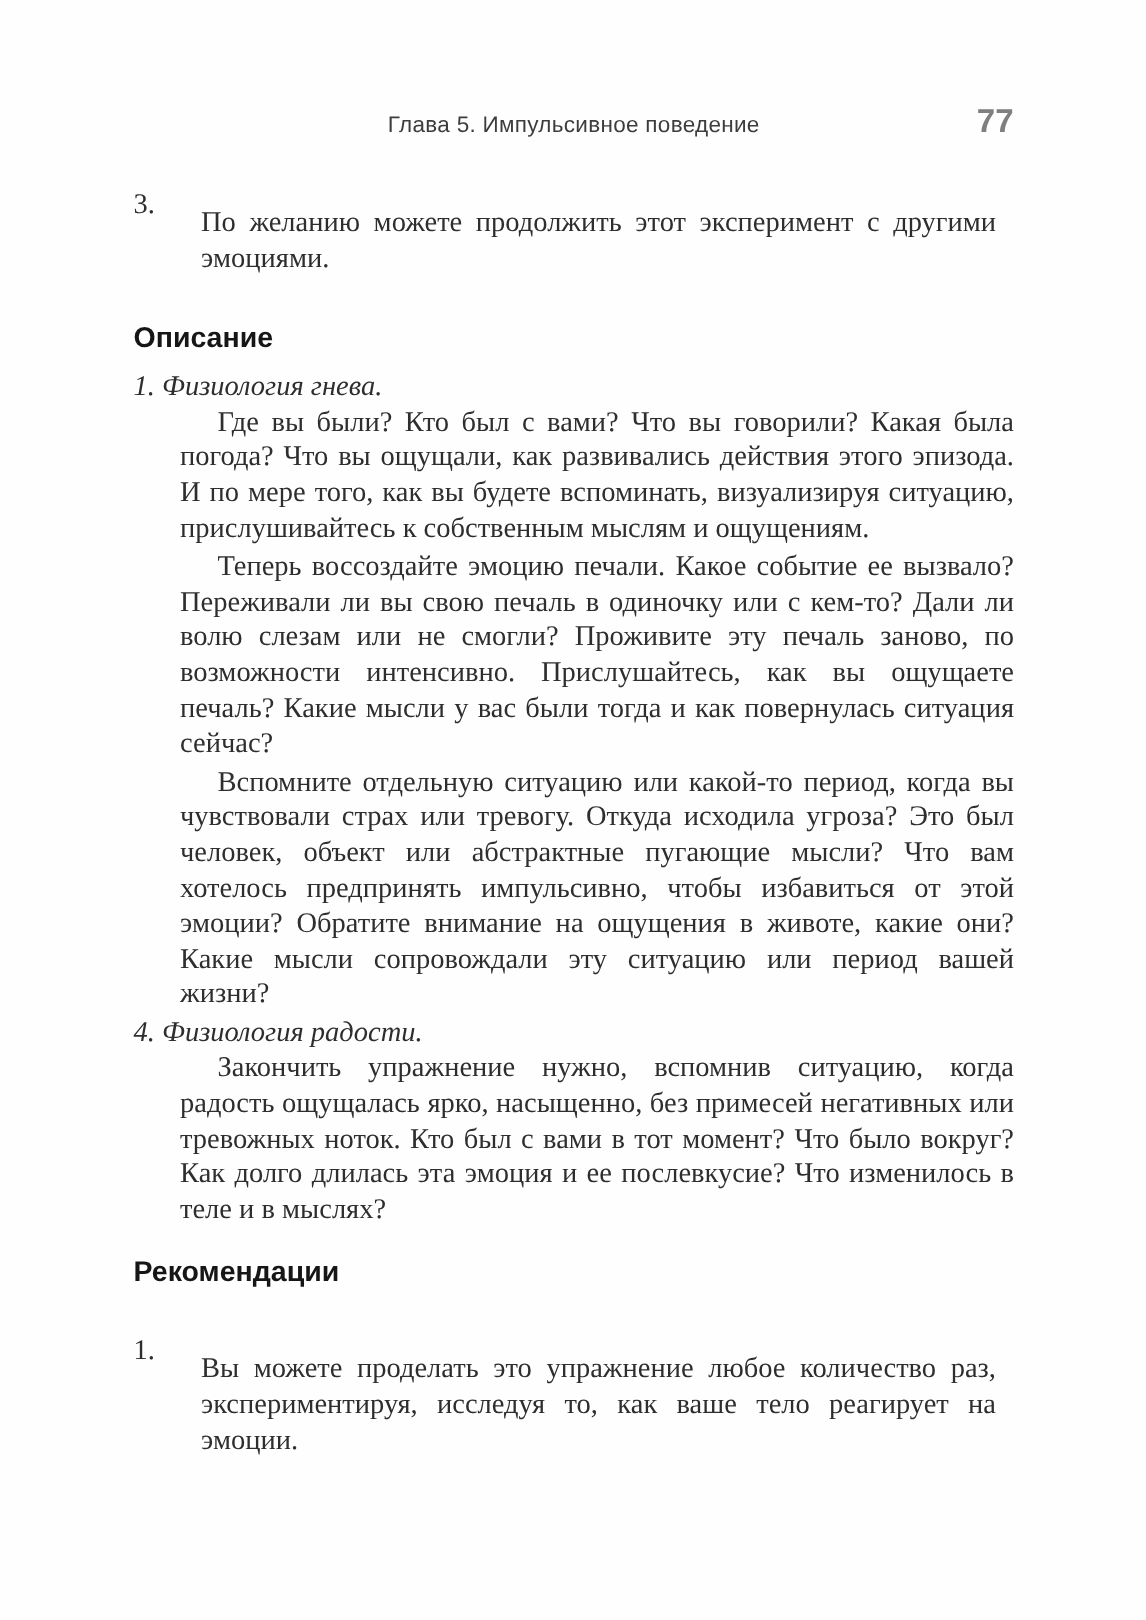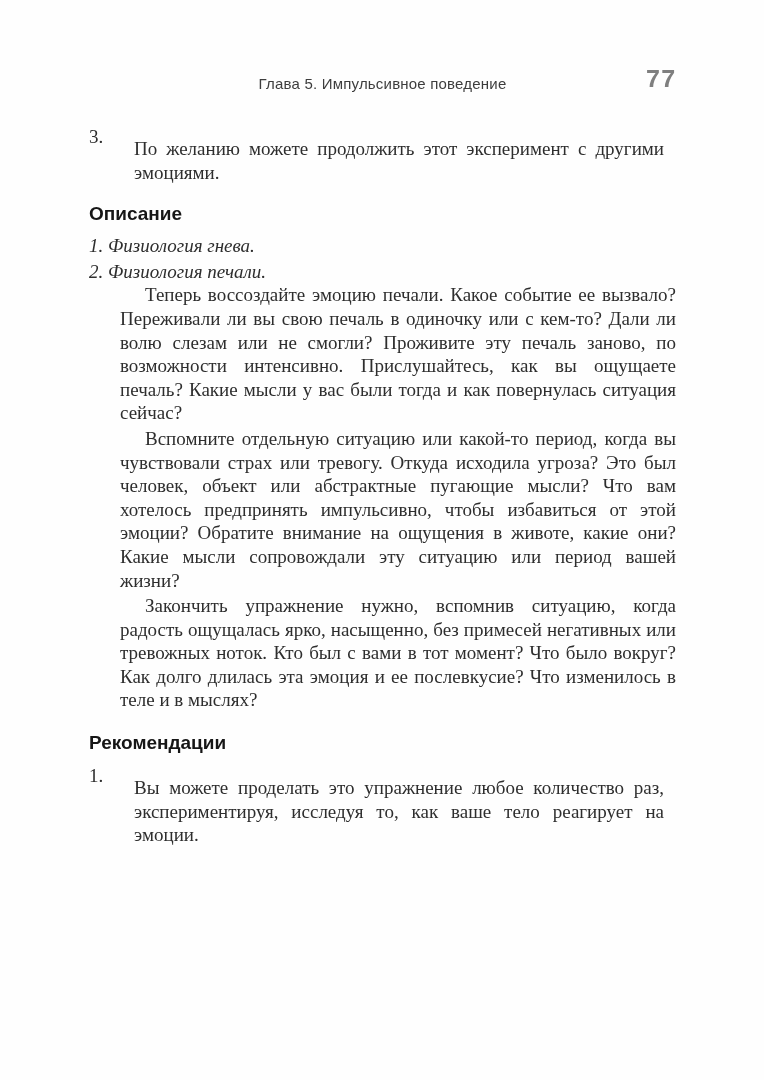--- a/index.html
+++ b/index.html
@@ -26,23 +26,23 @@
     font-family: "Liberation Sans", "DejaVu Sans", sans-serif;
     font-size: 15px;
     line-height: 20px;
     color: #3d3d3d;
     letter-spacing: 0.2px;
   }
   .page-number {
     position: absolute;
     right: 0;
     top: -3px;
-    font-family: Liberation Mono, monospace;
+    font-family: Liberation Sans, sans-serif;
     font-weight: bold;
-    font-size: 25px;
+    font-size: 22px;
     color: #7f7f7f;
   }
   
   .text-column {
     position: absolute;
     top: 125px;
     left: 89px;
     width: 587px;
     font-size: 19px;
     line-height: 23.6px;
@@ -60,24 +60,24 @@
     margin: 12px;
     text-align: justify;
     hyphens: auto;
   }
   h2.section-heading {
     font-family: "Liberation Sans", "DejaVu Sans", sans-serif;
     font-weight: bold;
     font-size: 19px;
     line-height: 24px;
     color: #161616;
-    margin: 6px 0 8px 0;
+    margin: 18px 0 8px 0;
   }
   h2.section-heading.recommendations {
-    margin: 19px 0 9px 0;
+    margin: 19px 0 28px 0;
   }
   .sub-item {
     margin-top: 2px;
   }
   .sub-title {
     margin: 0;
     font-style: italic;
     line-height: 23.6px;
   }
   .body-para {
@@ -101,32 +101,33 @@
 
     <div class="num-item">
       <span class="num">3.</span>
       <p class="num-text">По желанию можете продолжить этот эксперимент с другими эмоциями.</p>
     </div>
 
     <h2 class="section-heading">Описание</h2>
 
     <div class="sub-item">
       <p class="sub-title">1. Физиология гнева.</p>
+      <p class="body-para">Где вы были? Кто был с вами? Что вы говорили? Какая была погода? Что вы ощущали, как развивались действия этого эпизода. И по мере того, как вы будете вспоминать, визуализируя ситуацию, прислушивайтесь к собственным мыслям и ощущениям.</p>
     </div>
 
     <div class="sub-item">
-      <p class="sub-title">2. Физиология печали.</p>
       <p class="body-para">Теперь воссоздайте эмоцию печали. Какое событие ее вызвало? Переживали ли вы свою печаль в одиночку или с кем-то? Дали ли волю слезам или не смогли? Проживите эту печаль заново, по возможности интенсивно. Прислушайтесь, как вы ощущаете печаль? Какие мысли у вас были тогда и как повернулась ситуация сейчас?</p>
     </div>
 
     <div class="sub-item">
       <p class="body-para">Вспомните отдельную ситуацию или какой-то период, когда вы чувствовали страх или тревогу. Откуда исходила угроза? Это был человек, объект или абстрактные пугающие мысли? Что вам хотелось предпринять импульсивно, чтобы избавиться от этой эмоции? Обратите внимание на ощущения в животе, какие они? Какие мысли сопровождали эту ситуацию или период вашей жизни?</p>
     </div>
 
     <div class="sub-item">
+      <p class="sub-title">4. Физиология радости.</p>
       <p class="body-para">Закончить упражнение нужно, вспомнив ситуацию, когда радость ощущалась ярко, насыщенно, без примесей негативных или тревожных ноток. Кто был с вами в тот момент? Что было вокруг? Как долго длилась эта эмоция и ее послевкусие? Что изменилось в теле и в мыслях?</p>
     </div>
 
     <h2 class="section-heading recommendations">Рекомендации</h2>
 
     <div class="num-item">
       <span class="num">1.</span>
       <p class="num-text">Вы можете проделать это упражнение любое количество раз, экспериментируя, исследуя то, как ваше тело реагирует на эмоции.</p>
     </div>
 

